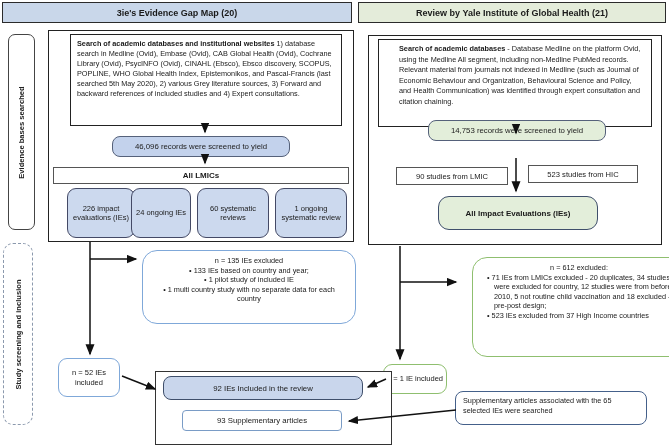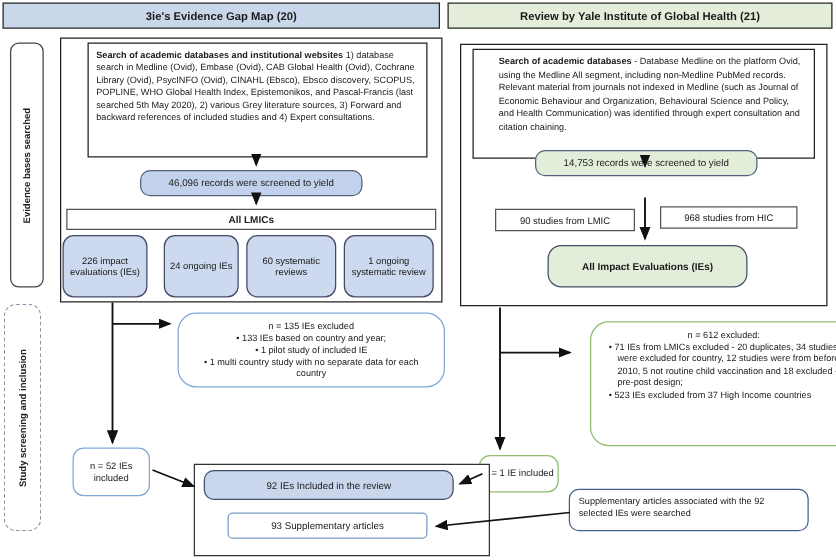--- a/index.html
+++ b/index.html
@@ -20,25 +20,25 @@
   .sb-left { left:70px; top:34px; width:272px; height:92px; }
   .sb-right { left:378px; top:39px; width:274px; height:88px; line-height:10.5px;padding-left:20px; }
   .records { display:flex; align-items:center; justify-content:center; font-size:7.8px; color:#222; border-radius:8px; }
   .rec-left { left:112px; top:136px; width:178px; height:21px; background:#c3d2ec; border:1.3px solid #55617a; }
   .rec-right { left:428px; top:120px; width:178px; height:21px; background:#e3eeda; border:1.3px solid #55617a; }
   .plainbox { display:flex; align-items:center; justify-content:center; background:#fff; border:1px solid #555; font-size:8px; color:#1a1a1a; }
   .all-lmics { left:53px; top:167px; width:296px; height:17px; font-weight:bold; }
   .lmic-box { left:396px; top:167px; width:112px; height:18px; font-size:7.6px; }
   .hic-box { left:528px; top:165px; width:110px; height:18px; font-size:7.6px; }
   .cat { position:absolute; top:188px; height:50px; background:#ccd9ee; border:1.3px solid #444a66; border-radius:9px; display:flex; align-items:center; justify-content:center; text-align:center; font-size:7.5px; line-height:9.5px; color:#1a1a1a; padding:2px; }
-  .cat1 { left:50px; width:68px; } .cat2 { left:131px; width:60px; }
+  .cat1 { left:67px; width:68px; } .cat2 { left:131px; width:60px; }
   .cat3 { left:197px; width:72px; } .cat4 { left:275px; width:72px; }
   .all-ies { left:438px; top:196px; width:160px; height:34px; background:#e3eeda; border:1.3px solid #3f4f6b; border-radius:11px; display:flex; align-items:center; justify-content:center; font-size:8px; font-weight:bold; color:#1a1a1a; }
   .excl { position:absolute; background:#fff; font-size:7.3px; line-height:9.6px; color:#1a1a1a; padding:5px 8px; }
-  .excl-left { left:142px; top:250px; width:214px; height:60px; border:1.3px solid #7fa8d9; border-radius:15px; text-align:center; }
+  .excl-left { left:142px; top:250px; width:214px; height:74px; border:1.3px solid #7fa8d9; border-radius:15px; text-align:center; }
   .excl-right { left:472px; top:257px; width:214px; height:100px; border:1.3px solid #8fbf6f; border-radius:15px; }
   .excl-title { text-align:center; }
   .bullet-c::before { content:"\2022  "; }
   .bullet-l { padding-left:13px; text-indent:-7px; }
   .bullet-l::before { content:"\2022  "; }
   .incl { position:absolute; display:flex; align-items:center; justify-content:center; text-align:center; background:#fff; font-size:7.5px; line-height:9.5px; color:#1a1a1a; border-radius:9px; }
   .incl-left { left:58px; top:358px; width:62px; height:39px; border:1.2px solid #7fa8d9; }
   .incl-right { left:383px; top:364px; width:64px; height:30px; border:1.2px solid #8fbf6f; }
   .bottom-cont { left:155px; top:371px; width:237px; height:74px; border:1.3px solid #333; }
   .review-box { left:163px; top:376px; width:200px; height:24px; background:#c9d6ec; border:1.3px solid #3f4f6b; border-radius:8px; display:flex; align-items:center; justify-content:center; font-size:7.8px; color:#1a1a1a; }
@@ -92,21 +92,21 @@
   <div class="box searchbox sb-right">
     <b>Search of academic databases</b><span> - Database Medline on the platform Ovid, using the Medline All segment, including non-Medline PubMed records. Relevant material from journals not indexed in Medline (such as Journal of Economic Behaviour and Organization, Behavioural Science and Policy, and Health Communication) was identified through expert consultation and citation chaining.</span>
   </div>
   <div class="records rec-right" style="position:absolute;">
     <span>14,753 records were screened to yield</span>
   </div>
   <div class="plainbox lmic-box" style="position:absolute;">
     <span>90 studies from LMIC</span>
   </div>
   <div class="plainbox hic-box" style="position:absolute;">
-    <span>968 studies from HIC</span>
+    <span>523 studies from HIC</span>
   </div>
   <div class="all-ies" style="position:absolute;">
     <span>All Impact Evaluations (IEs)</span>
   </div>
 
   <div class="excl excl-left">
     <div class="excl-title">n = 135 IEs excluded</div>
     <div class="bullet-c">133 IEs based on country and year;</div>
     <div class="bullet-c">1 pilot study of included IE</div>
     <div class="bullet-c">1 multi country study with no separate data for each country</div>
@@ -125,21 +125,21 @@
   </div>
 
   <div class="box bottom-cont"></div>
   <div class="review-box" style="position:absolute;">
     <span>92 IEs Included in the review</span>
   </div>
   <div class="supp-box" style="position:absolute;">
     <span>93 Supplementary articles</span>
   </div>
   <div class="supp-note" style="position:absolute;">
-    <span>Supplementary articles associated with the 92 selected IEs were searched</span>
+    <span>Supplementary articles associated with the 65 selected IEs were searched</span>
   </div>
 
   <svg class="arrows" width="669" height="448">
     <defs>
       <marker id="ah" markerWidth="9" markerHeight="8" refX="6.5" refY="3" orient="auto">
         <path d="M0,0 L7.5,3 L0,6 z" fill="#111"></path>
       </marker>
     </defs>
     <line x1="205" y1="126" x2="205" y2="132" stroke="#111" stroke-width="1.4" marker-end="url(#ah)"></line>
     <line x1="205" y1="158" x2="205" y2="163" stroke="#111" stroke-width="1.4" marker-end="url(#ah)"></line>

